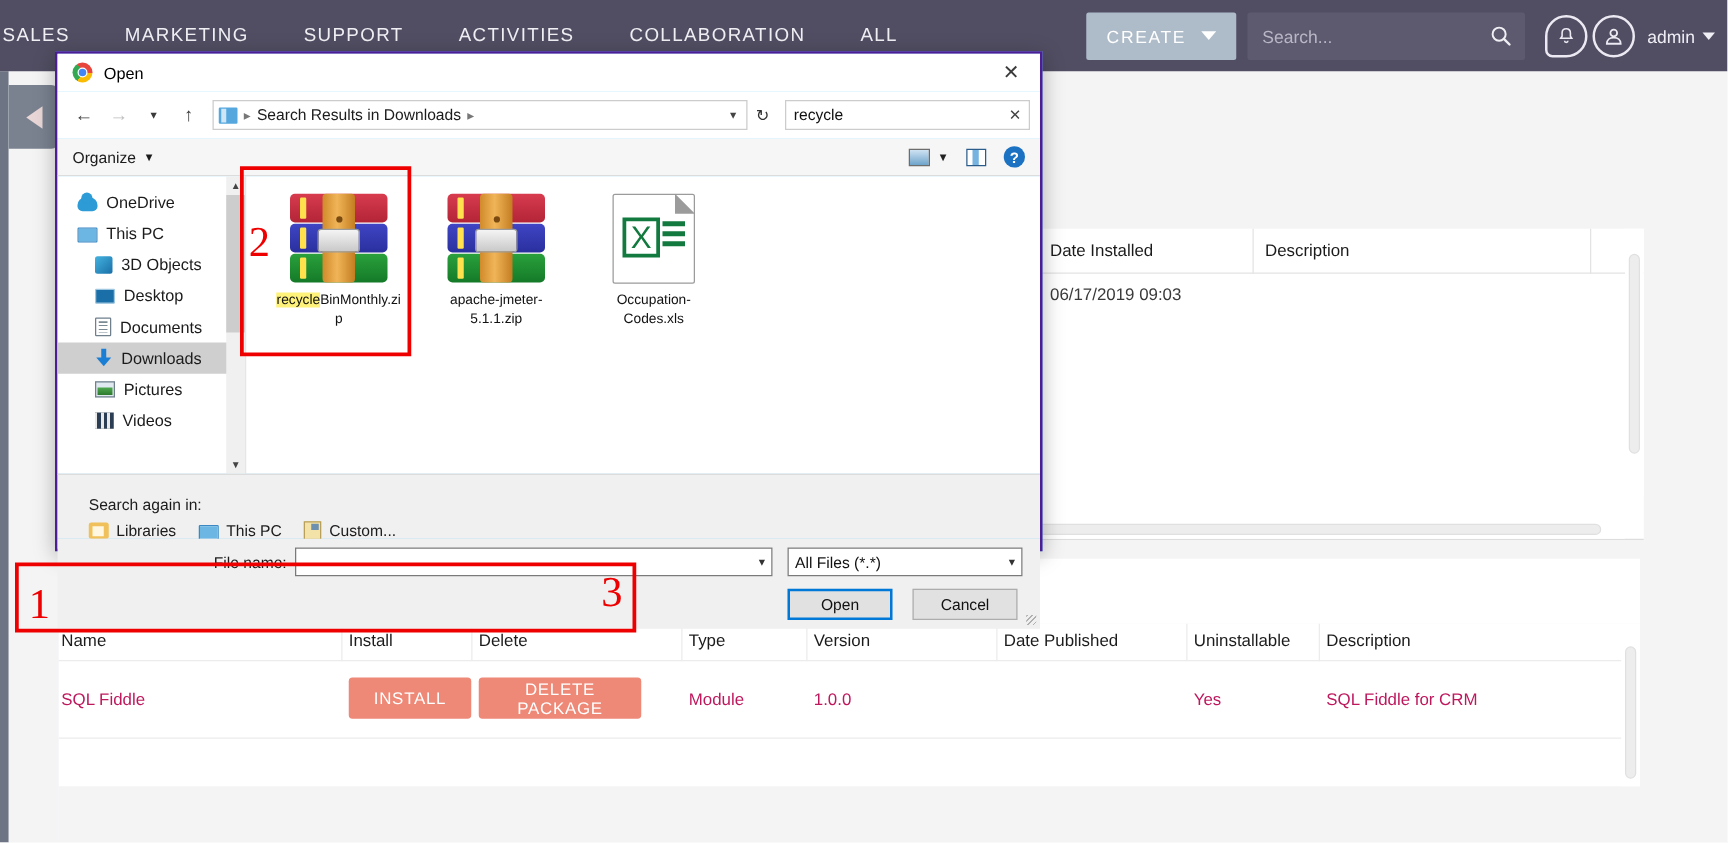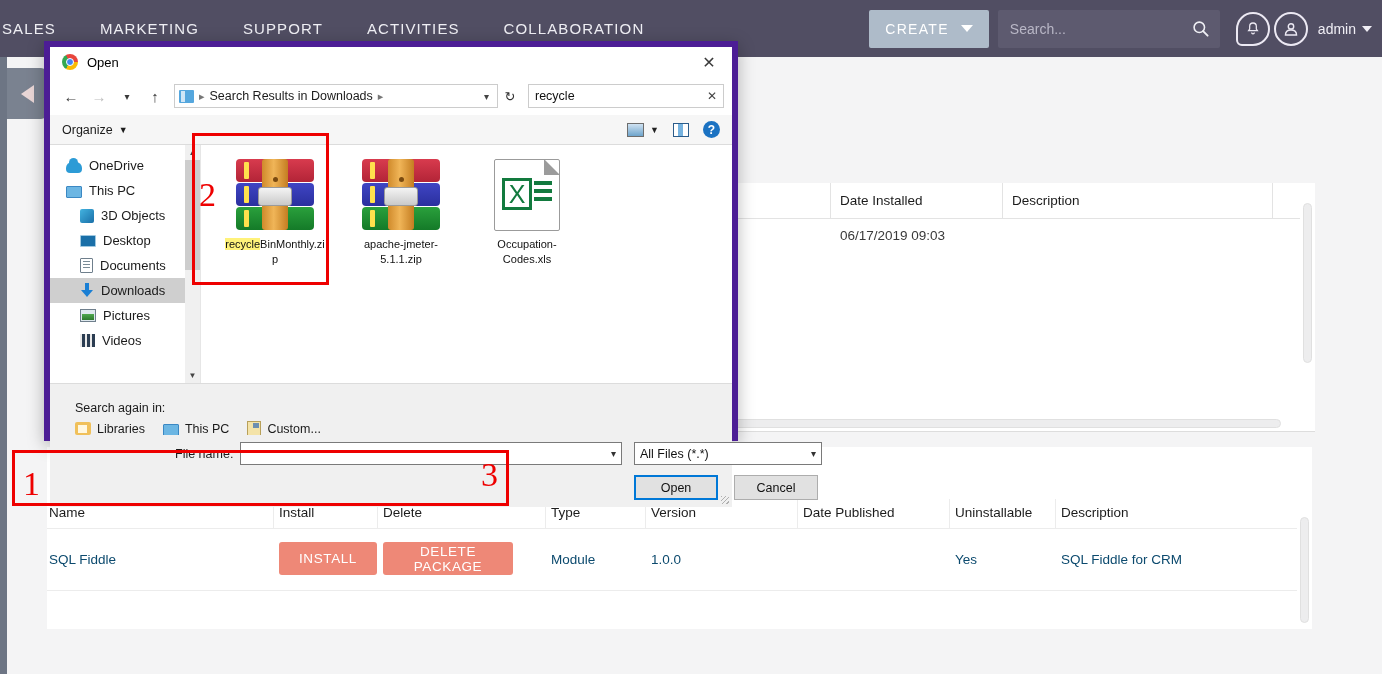--- a/index.html
+++ b/index.html
@@ -140,38 +140,38 @@
 
   
   #pkg-table{
     position:absolute; left:0px; top:442px; width:1265px; height:130px;
     background:#ffffff;
   }
   #pkg-table .thead{ height:30px; position:relative; border-bottom:1px solid #ececec;}
   #pkg-table .th{ position:absolute; top:6px; font-size:13.5px; color:#1c1c1c; }
   #pkg-table .colsep{ position:absolute; top:0; width:1px; height:30px; background:#ececec;}
   #pkg-table .trow{ position:relative; height:62px; border-bottom:1px solid #ececec;}
-  #pkg-table .td{ position:absolute; top:23px; font-size:13.5px; color:#0c4a6e; }
+  #pkg-table .td{ position:absolute; top:23px; font-size:13.5px; color:#be185d; }
   .pill{
     position:absolute; top:13px; height:33px; background:#ee8877; color:#fff;
     border:none; border-radius:3px; font-size:13.5px; letter-spacing:.6px;
     cursor:pointer; font-family:"Liberation Sans", sans-serif;
   }
 
   
   .redbox{ position:absolute; border:3px solid #ee0000; pointer-events:none; }
   .rednum{
     position:absolute; color:#ee0000; font-size:34px;
     font-family:"Liberation Serif", serif; line-height:1; pointer-events:none;
   }
 
   
   #open-dialog{
-    position:absolute; left:44px; top:41px; width:694px; height:400px;
-    background:#7dd3fc; border:6px solid #4c1d95;
+    position:absolute; left:44px; top:41px; width:790px; height:400px;
+    background:#7dd3fc; border:2px solid #4c1d95;
     box-shadow:0 4px 16px rgba(0,0,0,.28);
     font-family:"Liberation Sans", sans-serif;
   }
   #dlg-title{
     height:30px; background:#ffffff; display:flex; align-items:center;
     padding-left:12px; position:relative;
   }
   #dlg-title .t{ font-size:13px; color:#000; margin-left:9px; }
   #dlg-close{
     position:absolute; right:0; top:0; width:46px; height:30px;
@@ -414,20 +414,21 @@
   </div>
 </div>
 
 <div id="crm-topbar">
   <div class="navitems">
     <span class="navitem">SALES</span>
     <span class="navitem">MARKETING</span>
     <span class="navitem">SUPPORT</span>
     <span class="navitem">ACTIVITIES</span>
     <span class="navitem">COLLABORATION</span>
+    <span class="navitem">ALL</span>
   </div>
   <div class="rightgroup">
     <button class="create-btn">
       <span>CREATE</span>
       <span class="caret-dn"></span>
     </button>
     <div class="search-wrap">
       <input placeholder="Search..." style="">
       <svg width="21" height="21" viewBox="0 0 24 24">
         <circle cx="10.5" cy="10.5" r="6.6" fill="none" stroke="#efeff4" stroke-width="2"></circle>

